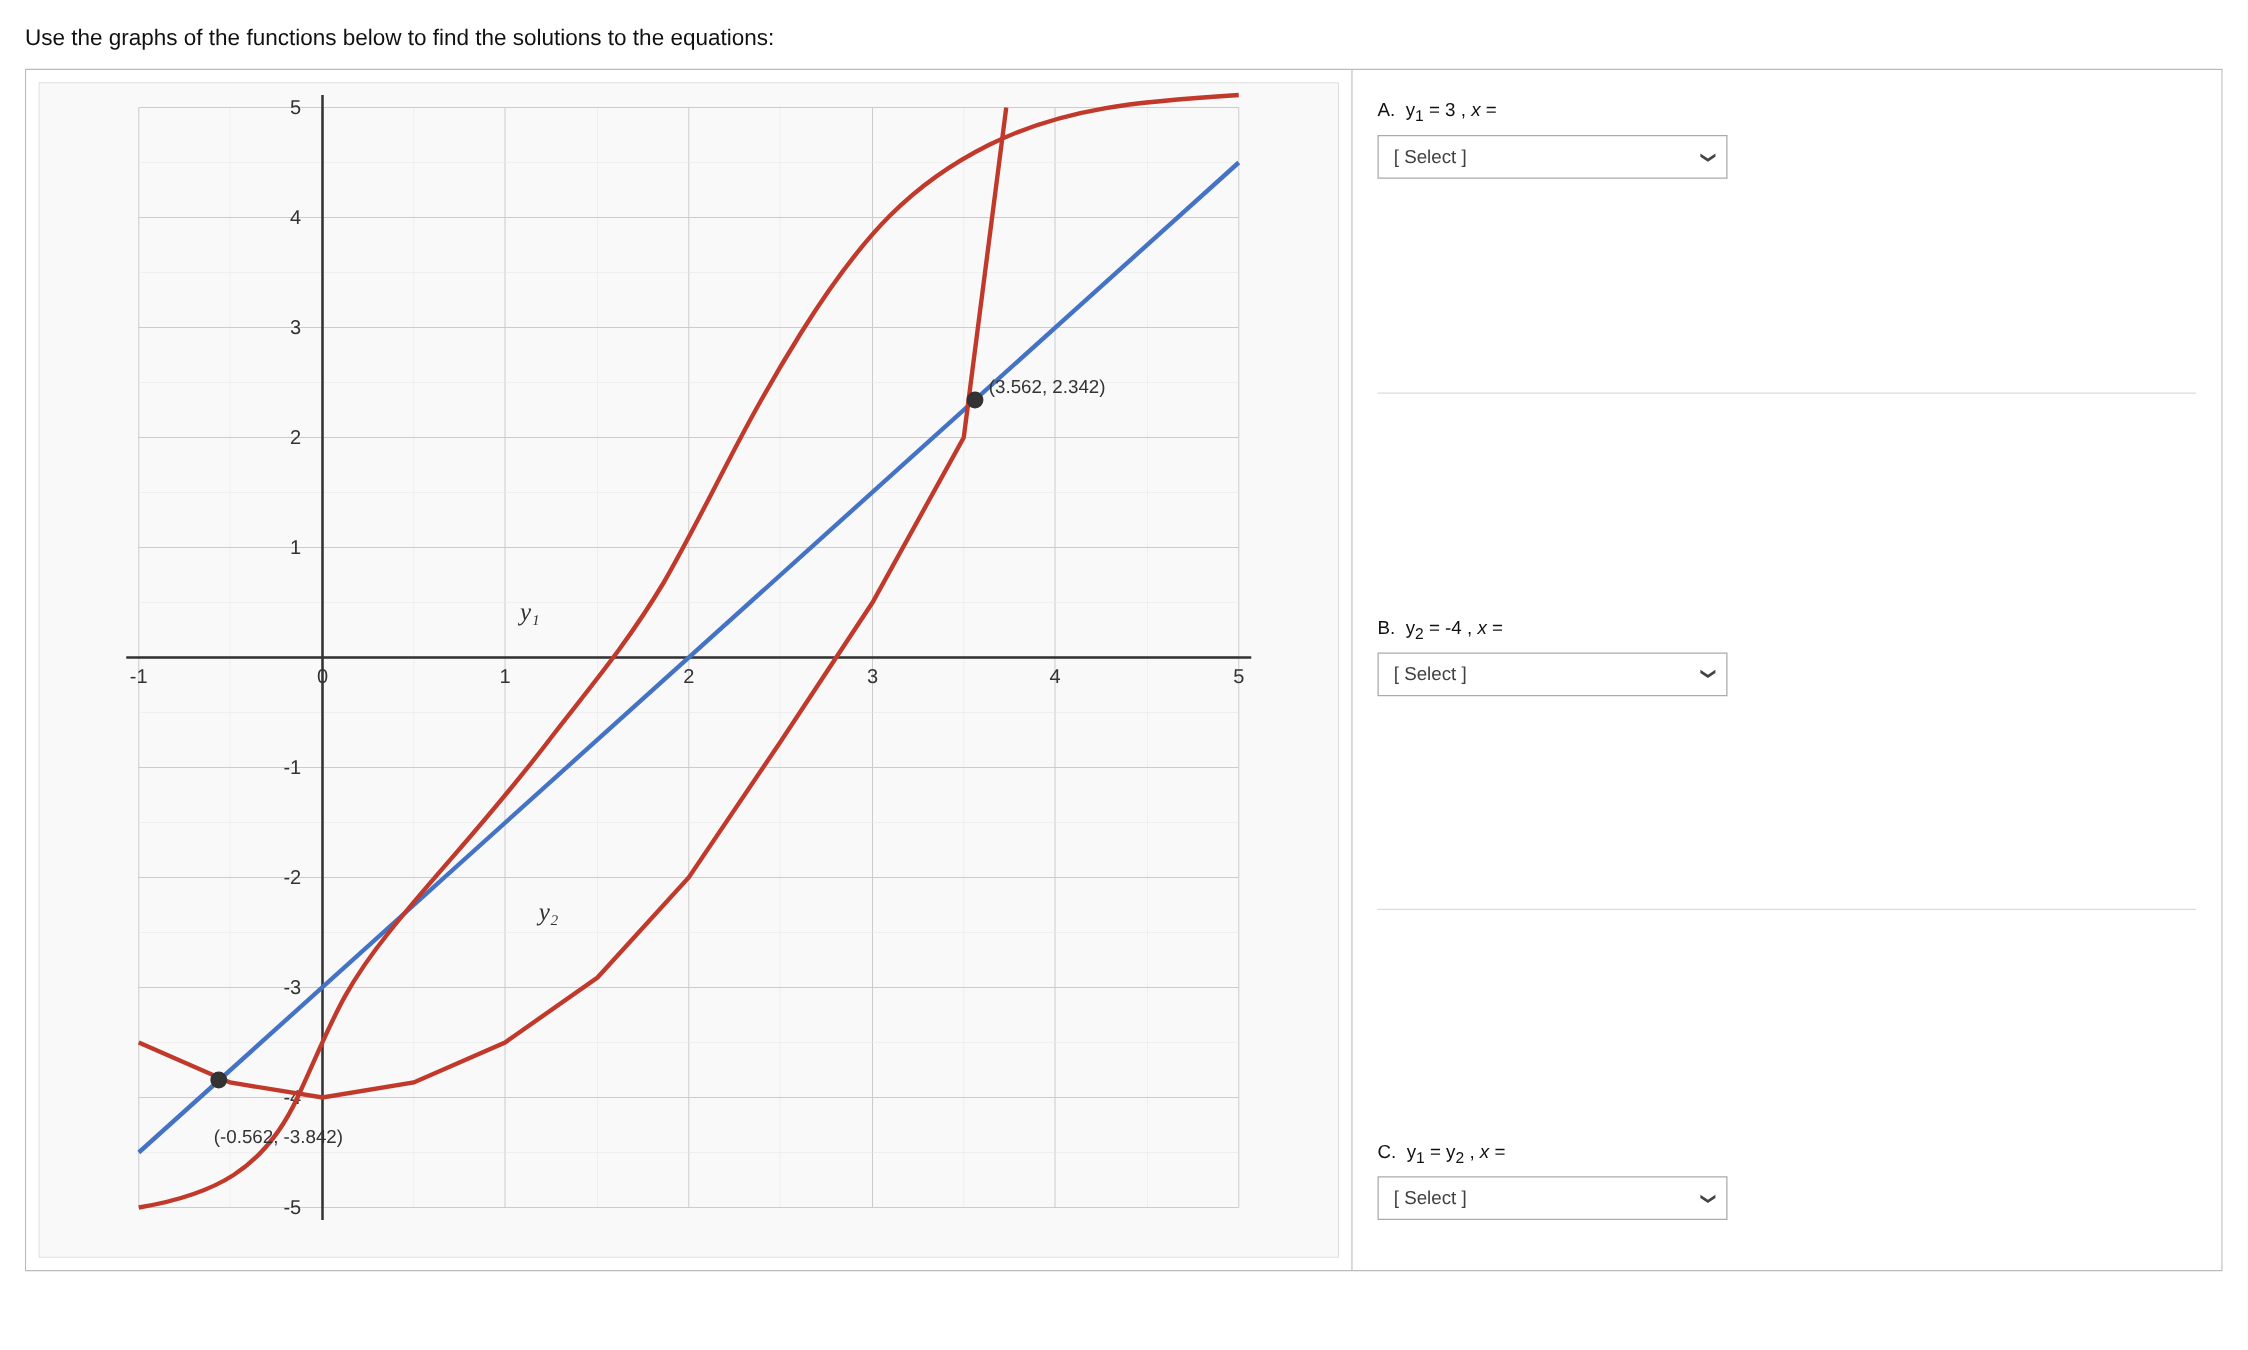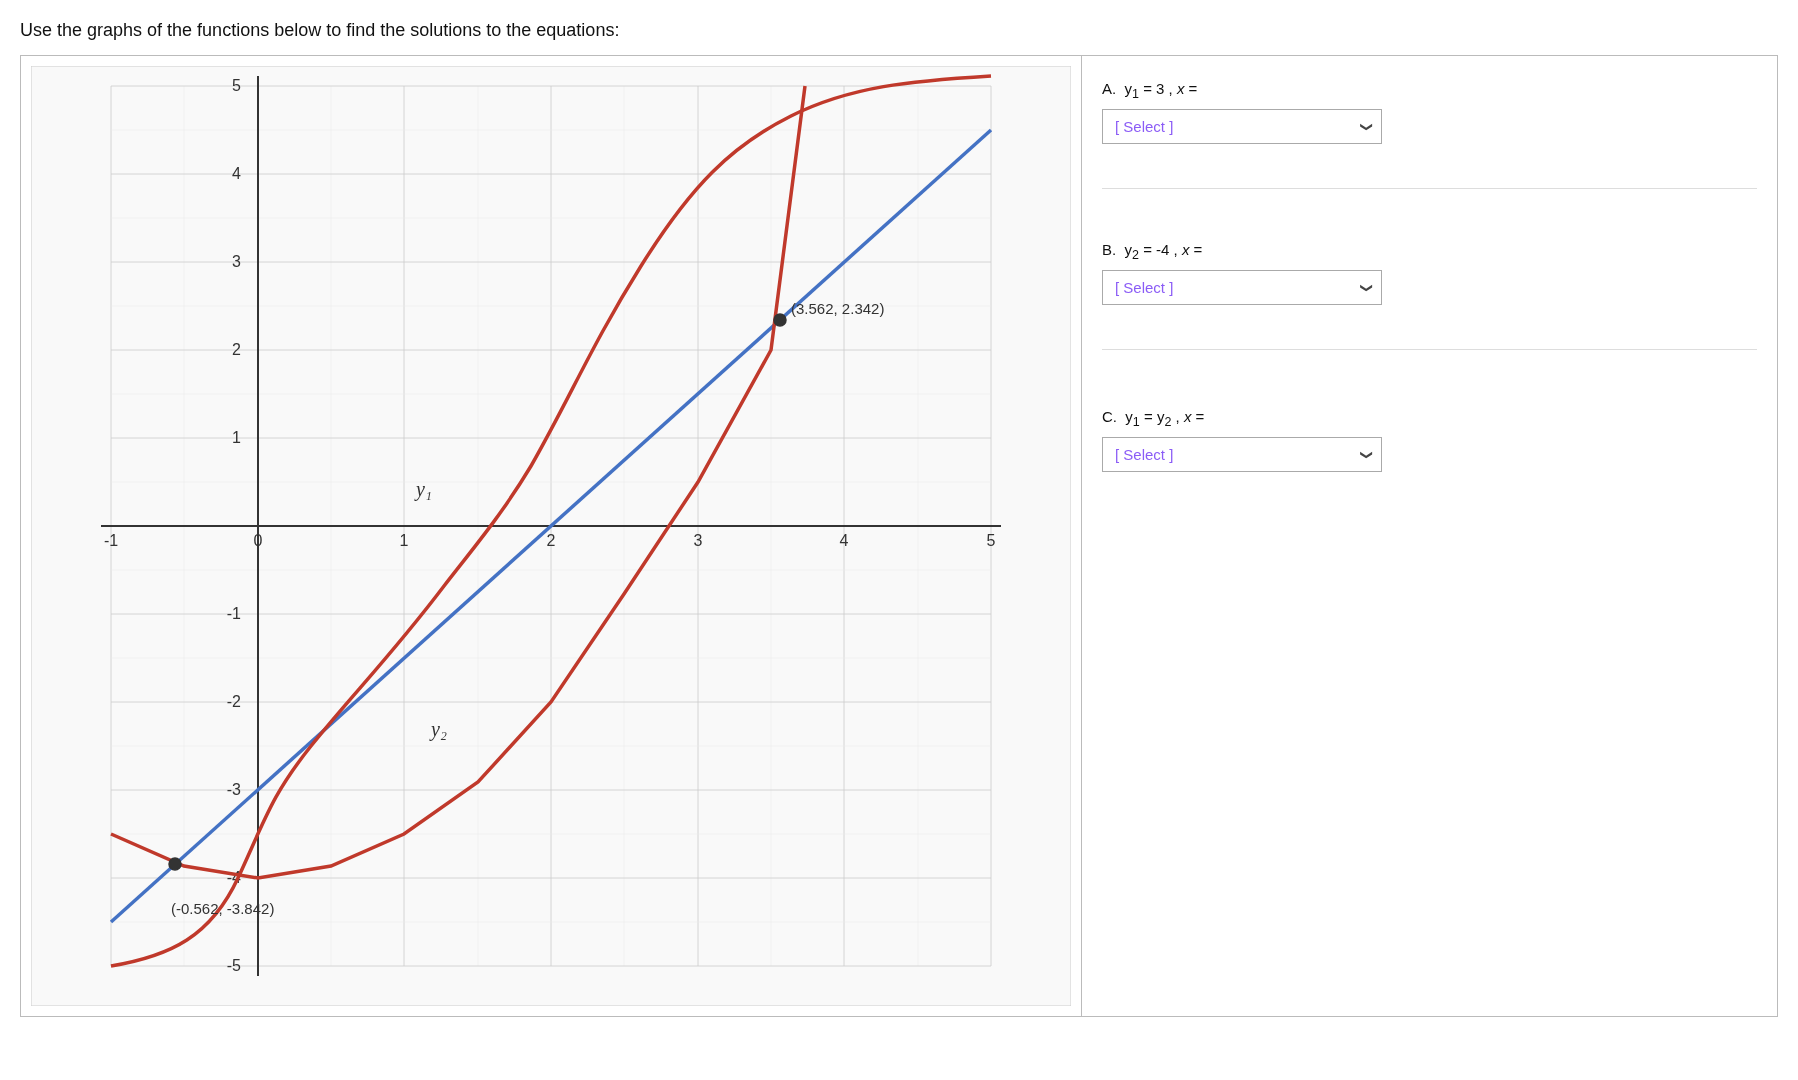--- a/index.html
+++ b/index.html
@@ -42,20 +42,21 @@
     }
     .answers-panel {
       flex: 1;
       border-left: 1px solid #bbb;
       padding: 24px 20px;
       display: flex;
       flex-direction: column;
       gap: 20px;
       background: #fff;
       min-width: 360px;
+      justify-content: space-between;
     }
     .answer-group {
       margin-bottom: 16px;
     }
     .answer-label {
       font-size: 15px;
       margin-bottom: 8px;
       color: #111;
     }
     .select-wrapper {
@@ -65,21 +66,21 @@
     }
     .select-wrapper select {
       width: 100%;
       padding: 8px 20px 8px 12px;
       font-size: 15px;
       border: 1px solid #aaa;
       background: #fff;
       appearance: none;
       -webkit-appearance: none;
       cursor: pointer;
-      color: #8b5cf6;
+      color: #404040;
     }
     .select-wrapper::after {
       content: '❯';
       position: absolute;
       right: 10px;
       top: 50%;
       transform: translateY(-50%) rotate(90deg);
       pointer-events: none;
       font-size: 12px;
       color: #444;

